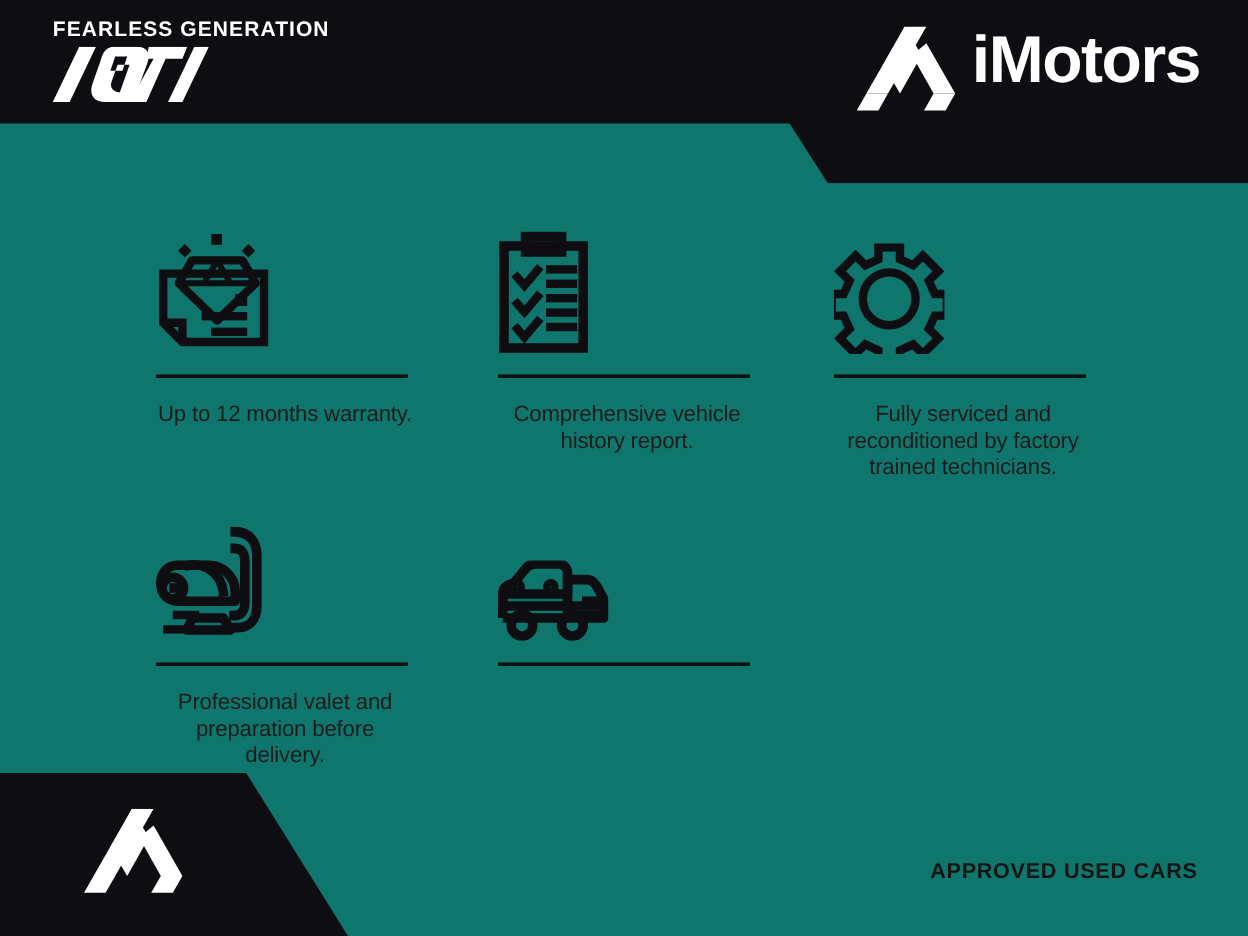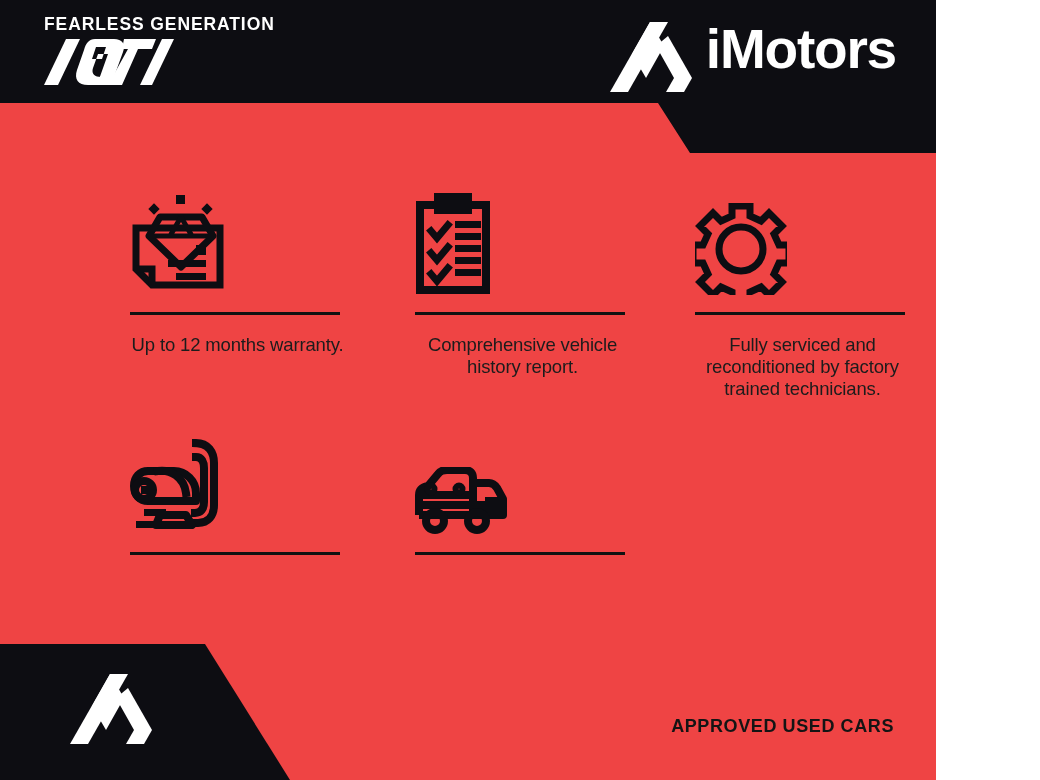--- a/index.html
+++ b/index.html
@@ -10,23 +10,23 @@
     width: 1040px;
     height: 780px;
     background: #ffffff;
     font-family: "Liberation Sans", sans-serif;
     overflow: hidden;
     position: relative;
   }
 
   .page {
     position: relative;
-    width: 936px;
+    width: 1040px;
     height: 780px;
-    background: #ef4444;
+    background: #0f766e;
     overflow: hidden;
   }
 
   
   .header {
     position: absolute;
     left: 0;
     top: 0;
     width: 1040px;
     height: 153px;
@@ -264,20 +264,21 @@
             <path d="M30,80 h26 l6,10 h-36 z"></path>
           </g>
           <g fill="#0d0d12">
             <rect x="11" y="51" width="8" height="8"></rect>
             <rect x="14" y="74" width="22" height="7"></rect>
             <rect x="6" y="86" width="24" height="7"></rect>
           </g>
         </svg>
       </div>
       <div class="feature-rule"></div>
+      <div class="feature-text">Professional valet and preparation before delivery.</div>
     </div>
 
     <div class="feature">
       <div class="feature-icon">
         <svg width="92" height="68" viewBox="0 0 92 68">
           <g fill="none" stroke="#0d0d12" stroke-width="8" stroke-linejoin="round">
             <path d="M4,28 c0,-6 4,-8 9,-9 l10,-12 c2,-3 5,-4 9,-4 h18 c5,0 8,3 8,8 v17"></path>
             <path d="M4,28 h54"></path>
             <path d="M58,16 h16 c4,0 6,2 8,5 l6,11 v14 h-30 z"></path>
             <path d="M4,38 h84"></path>

